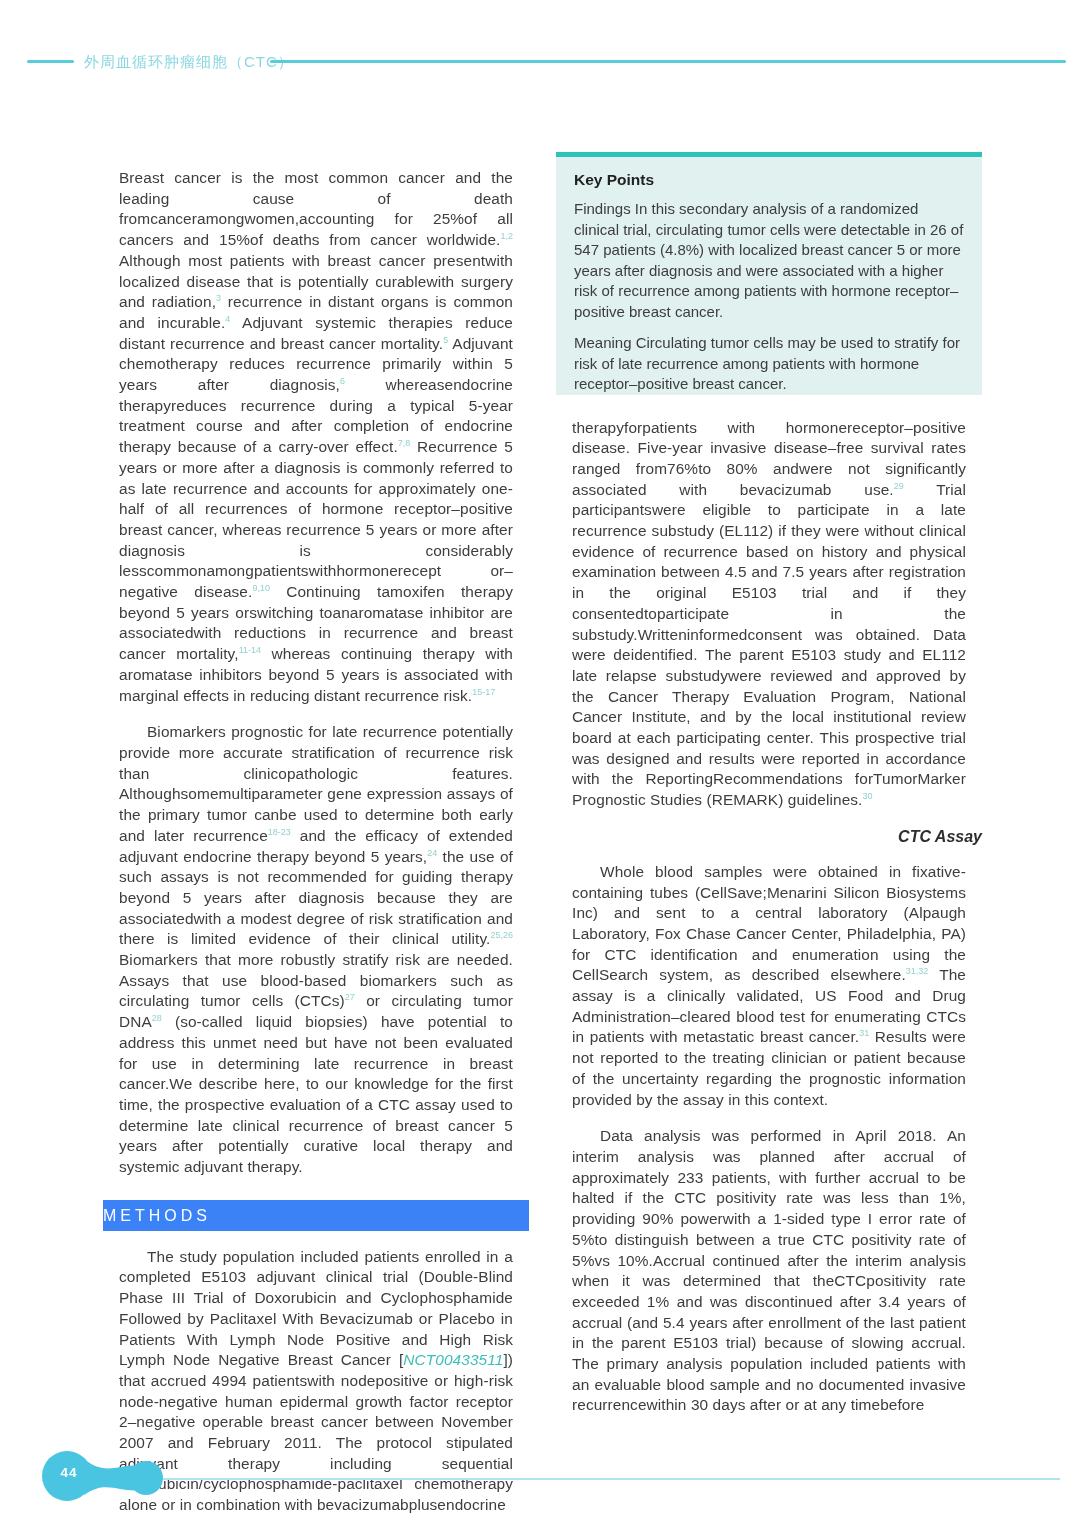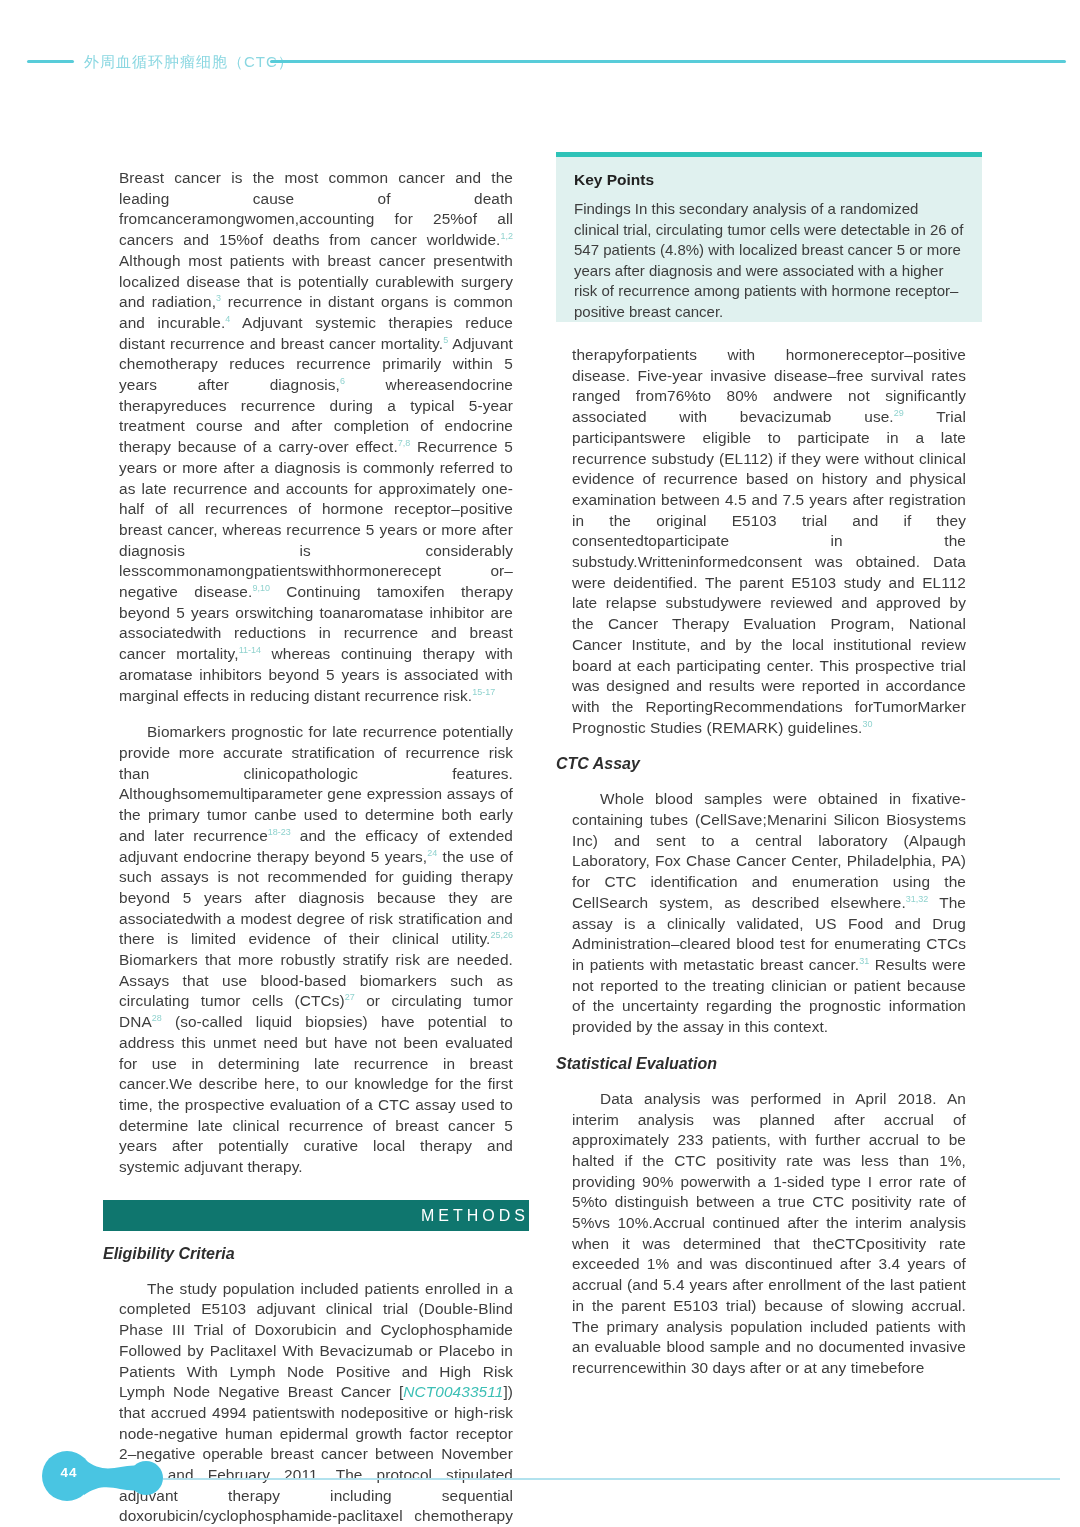--- a/index.html
+++ b/index.html
@@ -32,32 +32,33 @@
     color:#8fd2ce;
     font-size:9px;
     line-height:0;
     letter-spacing:0;
   }
   .link{color:#3cbfb5;font-style:italic;}
   
   .methods-bar{
     margin-top:22px;
     height:31px;line-height:31px;
-    background:#0f766e;
+    background:#3b82f6;
     color:#ffffff;
-    text-align:right;
+    text-align:left;
     font-size:16px;
     letter-spacing:4px;
   }
   .sub-heading{
     margin:14px 0 8px 0;
     font-size:16px;
     font-weight:bold;
     font-style:italic;
     color:#2e2e2e;
+    text-align:right;
   }
   
   .key-points-box{
     background:#e0f1ef;
     border-top:5px solid #2ec3b8;
     padding:14px 18px 0 18px;
     margin-bottom:23px;
   }
   .kp-title{
     font-size:15.5px;font-weight:bold;color:#222;
@@ -90,36 +91,35 @@
     <div class="hdr-title">外周血循环肿瘤细胞（CTC）</div>
     <div class="hdr-rule-right"></div>
   </div>
 
   <div class="col col-left">
     <p class="body-text">Breast cancer is the most common cancer and the leading cause of death fromcanceramongwomen,accounting for 25%of all cancers and 15%of deaths from cancer worldwide.<sup class="ref">1,2</sup> Although most patients with breast cancer presentwith localized disease that is potentially curablewith surgery and radiation,<sup class="ref">3</sup> recurrence in distant organs is common and incurable.<sup class="ref">4</sup> Adjuvant systemic therapies reduce distant recurrence and breast cancer mortality.<sup class="ref">5</sup> Adjuvant chemotherapy reduces recurrence primarily within 5 years after diagnosis,<sup class="ref">6</sup> whereasendocrine therapyreduces recurrence during a typical 5-year treatment course and after completion of endocrine therapy because of a carry-over effect.<sup class="ref">7,8</sup> Recurrence 5 years or more after a diagnosis is commonly referred to as late recurrence and accounts for approximately one-half of all recurrences of hormone receptor–positive breast cancer, whereas recurrence 5 years or more after diagnosis is considerably lesscommonamongpatientswithhormonerecept or–negative disease.<sup class="ref">9,10</sup> Continuing tamoxifen therapy beyond 5 years orswitching toanaromatase inhibitor are associatedwith reductions in recurrence and breast cancer mortality,<sup class="ref">11-14</sup> whereas continuing therapy with aromatase inhibitors beyond 5 years is associated with marginal effects in reducing distant recurrence risk.<sup class="ref">15-17</sup></p>
     <p class="body-text indent">Biomarkers prognostic for late recurrence potentially provide more accurate stratification of recurrence risk than clinicopathologic features. Althoughsomemultiparameter gene expression assays of the primary tumor canbe used to determine both early and later recurrence<sup class="ref">18-23</sup> and the efficacy of extended adjuvant endocrine therapy beyond 5 years,<sup class="ref">24</sup> the use of such assays is not recommended for guiding therapy beyond 5 years after diagnosis because they are associatedwith a modest degree of risk stratification and there is limited evidence of their clinical utility.<sup class="ref">25,26</sup> Biomarkers that more robustly stratify risk are needed. Assays that use blood-based biomarkers such as circulating tumor cells (CTCs)<sup class="ref">27</sup> or circulating tumor DNA<sup class="ref">28</sup> (so-called liquid biopsies) have potential to address this unmet need but have not been evaluated for use in determining late recurrence in breast cancer.We describe here, to our knowledge for the first time, the prospective evaluation of a CTC assay used to determine late clinical recurrence of breast cancer 5 years after potentially curative local therapy and systemic adjuvant therapy.</p>
 
     <div class="methods-bar">METHODS</div>
 
-    <div class="sub-heading">Eligibility Criteria</div>
     <p class="body-text indent">The study population included patients enrolled in a completed E5103 adjuvant clinical trial (Double-Blind Phase III Trial of Doxorubicin and Cyclophosphamide Followed by Paclitaxel With Bevacizumab or Placebo in Patients With Lymph Node Positive and High Risk Lymph Node Negative Breast Cancer [<span class="link">NCT00433511</span>]) that accrued 4994 patientswith nodepositive or high-risk node-negative human epidermal growth factor receptor 2–negative operable breast cancer between November 2007 and February 2011. The protocol stipulated adjuvant therapy including sequential doxorubicin/cyclophosphamide-paclitaxel chemotherapy alone or in combination with bevacizumabplusendocrine</p>
   </div>
 
   <div class="col col-right">
     <div class="key-points-box">
       <p class="kp-title">Key Points</p>
       <p class="kp-para">Findings In this secondary analysis of a randomized clinical trial, circulating tumor cells were detectable in 26 of 547 patients (4.8%) with localized breast cancer 5 or more years after diagnosis and were associated with a higher risk of recurrence among patients with hormone receptor–positive breast cancer.</p>
+      <p class="kp-para">Meaning Circulating tumor cells may be used to stratify for risk of late recurrence among patients with hormone receptor–positive breast cancer.</p>
     </div>
 
     <p class="body-text">therapyforpatients with hormonereceptor–positive disease. Five-year invasive disease–free survival rates ranged from76%to 80% andwere not significantly associated with bevacizumab use.<sup class="ref">29</sup> Trial participantswere eligible to participate in a late recurrence substudy (EL112) if they were without clinical evidence of recurrence based on history and physical examination between 4.5 and 7.5 years after registration in the original E5103 trial and if they consentedtoparticipate in the substudy.Writteninformedconsent was obtained. Data were deidentified. The parent E5103 study and EL112 late relapse substudywere reviewed and approved by the Cancer Therapy Evaluation Program, National Cancer Institute, and by the local institutional review board at each participating center. This prospective trial was designed and results were reported in accordance with the ReportingRecommendations forTumorMarker Prognostic Studies (REMARK) guidelines.<sup class="ref">30</sup></p>
 
     <div class="sub-heading" style="margin-top:17px;">CTC Assay</div>
     <p class="body-text indent">Whole blood samples were obtained in fixative-containing tubes (CellSave;Menarini Silicon Biosystems Inc) and sent to a central laboratory (Alpaugh Laboratory, Fox Chase Cancer Center, Philadelphia, PA) for CTC identification and enumeration using the CellSearch system, as described elsewhere.<sup class="ref">31,32</sup> The assay is a clinically validated, US Food and Drug Administration–cleared blood test for enumerating CTCs in patients with metastatic breast cancer.<sup class="ref">31</sup> Results were not reported to the treating clinician or patient because of the uncertainty regarding the prognostic information provided by the assay in this context.</p>
 
-    <div class="sub-heading" style="margin-top:17px;">Statistical Evaluation</div>
     <p class="body-text indent">Data analysis was performed in April 2018. An interim analysis was planned after accrual of approximately 233 patients, with further accrual to be halted if the CTC positivity rate was less than 1%, providing 90% powerwith a 1-sided type I error rate of 5%to distinguish between a true CTC positivity rate of 5%vs 10%.Accrual continued after the interim analysis when it was determined that theCTCpositivity rate exceeded 1% and was discontinued after 3.4 years of accrual (and 5.4 years after enrollment of the last patient in the parent E5103 trial) because of slowing accrual. The primary analysis population included patients with an evaluable blood sample and no documented invasive recurrencewithin 30 days after or at any timebefore</p>
   </div>
 
   <div class="page-footer">
     <svg class="footer-blob" width="130" height="62" viewBox="0 0 130 62">
       <circle cx="27" cy="29" r="25" fill="#49c5e2"></circle>
       <circle cx="106" cy="31" r="17" fill="#49c5e2"></circle>
       <path d="M 44 12 C 66 30, 80 16, 100 19 L 100 43 C 80 46, 66 32, 44 48 Z" fill="#49c5e2"></path>
     </svg>
     <div class="footer-page-number">44</div>

